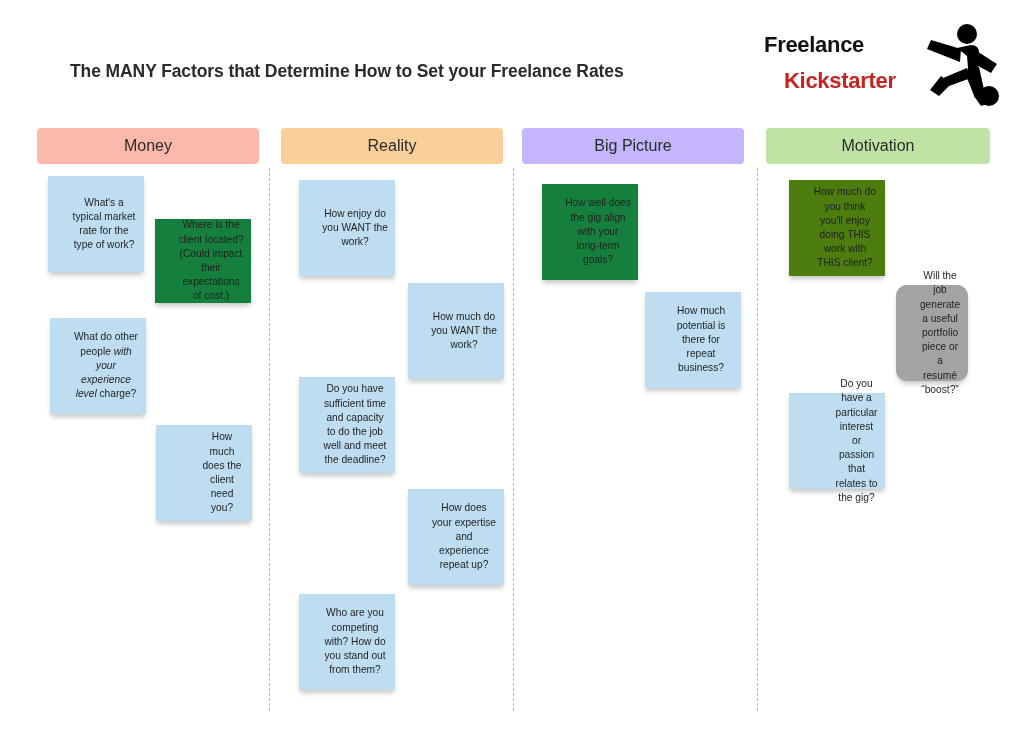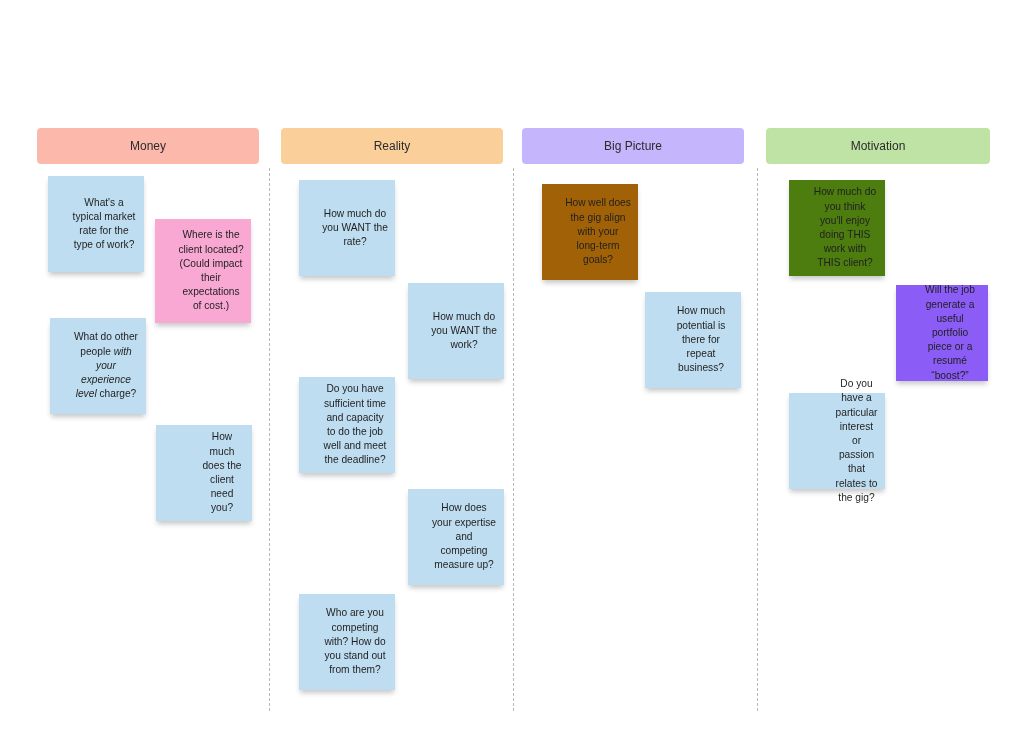--- a/index.html
+++ b/index.html
@@ -66,21 +66,21 @@
   }
 
   
   .column-header {
     position: absolute;
     height: 36px;
     border-radius: 4px;
     display: flex;
     align-items: center;
     justify-content: center;
-    font-size: 12px;
+    font-size: 16px;
     color: #2b2b2b;
   }
   .divider {
     position: absolute;
     top: 168px;
     height: 543px;
     border-left: 1.6px dashed #b9b9b9;
   }
 
   
@@ -99,75 +99,91 @@
     box-shadow: 0 4px 5px -1px rgba(0,0,0,0.22);
   }
   .note span { display: block; margin-left: 16px; }
   .note i { font-style: italic; }
 </style>
 </head>
 <body>
 
 <div id="board">
 
+  <div class="page-title">The MANY Factors that Determine How to Set your Freelance Rates</div>
 
+  <div class="logo">
+    <div class="logo-word-1">Freelance</div>
+    <div class="logo-word-2">Kickstarter</div>
+    <svg class="logo-figure" viewBox="0 0 96 88">
+      <circle cx="62" cy="12" r="10" fill="#000000"></circle>
+      <path d="M52 26 L66 23 Q74 23 74 31 L73 46 L63 46 L62 34 Z" fill="#000000"></path>
+      <path d="M56 27 L26 18 L22 27 L55 40 Z" fill="#000000"></path>
+      <path d="M70 28 L92 42 L86 51 L66 40 Z" fill="#000000"></path>
+      <path d="M63 45 L74 45 L80 72 L70 76 L62 56 Z" fill="#000000"></path>
+      <path d="M62 46 L66 56 L44 64 L38 56 Z" fill="#000000"></path>
+      <path d="M36 54 L46 62 L34 74 L25 68 Z" fill="#000000"></path>
+      <path d="M69 74 L81 70 L88 80 L76 84 Z" fill="#000000"></path>
+      <circle cx="84" cy="74" r="10" fill="#000000"></circle>
+    </svg>
+  </div>
 
   <div id="columns-layer">
       <div class="divider" style="left: 269px;"></div>
       <div class="divider" style="left: 513px;"></div>
       <div class="divider" style="left: 757px;"></div>
       <div class="column-header" style="left: 37px; top: 128px; width: 222px; background: rgb(252, 184, 171);">
         <span>Money</span>
       </div>
       <div class="note" style="left: 48px; top: 176px; width: 96px; height: 96px; background: rgb(191, 221, 240); color: rgb(31, 31, 31);">
         <span>What's a typical market rate for the type of work?</span>
       </div>
-      <div class="note" style="left: 155px; top: 219px; width: 96px; height: 104px; background: #f9a8d4; color: rgb(31, 31, 31);">
+      <div class="note" style="left: 155px; top: 219px; width: 96px; height: 84px; background: #15803d; color: rgb(31, 31, 31);">
         <span>Where is the client located? (Could impact their expectations of cost.)</span>
       </div>
       <div class="note" style="left: 50px; top: 318px; width: 96px; height: 96px; background: rgb(191, 221, 240); color: rgb(31, 31, 31);">
         <span>What do other people <i>with your experience level</i> charge?</span>
       </div>
       <div class="note" style="left: 156px; top: 425px; width: 96px; height: 96px; background: rgb(191, 221, 240); color: rgb(31, 31, 31); padding-left: 27px;">
         <span>How much does the client need you?</span>
       </div>
       <div class="column-header" style="left: 281px; top: 128px; width: 222px; background: rgb(251, 207, 154); justify-content: center;">
         <span>Reality</span>
       </div>
       <div class="note" style="left: 299px; top: 180px; width: 96px; height: 96px; background: rgb(191, 221, 240); color: rgb(31, 31, 31);">
-        <span>How much do you WANT the rate?</span>
+        <span>How enjoy do you WANT the work?</span>
       </div>
       <div class="note" style="left: 408px; top: 283px; width: 96px; height: 96px; background: rgb(191, 221, 240); color: rgb(31, 31, 31);">
         <span>How much do you WANT the work?</span>
       </div>
       <div class="note" style="left: 299px; top: 377px; width: 96px; height: 96px; background: rgb(191, 221, 240); color: rgb(31, 31, 31);">
         <span>Do you have sufficient time and capacity to do the job well and meet the deadline?</span>
       </div>
       <div class="note" style="left: 408px; top: 489px; width: 96px; height: 96px; background: rgb(191, 221, 240); color: rgb(31, 31, 31);">
-        <span>How does your expertise and competing measure up?</span>
+        <span>How does your expertise and experience repeat up?</span>
       </div>
       <div class="note" style="left: 299px; top: 594px; width: 96px; height: 96px; background: rgb(191, 221, 240); color: rgb(31, 31, 31);">
         <span>Who are you competing with? How do you stand out from them?</span>
       </div>
       <div class="column-header" style="left: 522px; top: 128px; width: 222px; background: #c4b5fd;">
         <span>Big Picture</span>
       </div>
-      <div class="note" style="left: 542px; top: 184px; width: 96px; height: 96px; background: #a16207; color: rgb(31, 31, 31);">
+      <div class="note" style="left: 542px; top: 184px; width: 96px; height: 96px; background: #15803d; color: rgb(31, 31, 31);">
         <span>How well does the gig align with your long-term goals?</span>
       </div>
       <div class="note" style="left: 645px; top: 292px; width: 96px; height: 96px; background: rgb(191, 221, 240); color: rgb(31, 31, 31);">
         <span>How much potential is there for repeat business?</span>
       </div>
       <div class="column-header" style="left: 766px; top: 128px; width: 224px; background: rgb(191, 227, 164); text-align: right;">
         <span>Motivation</span>
       </div>
       <div class="note" style="left: 789px; top: 180px; width: 96px; height: 96px; background: #4d7c0f; color: rgb(31, 31, 31);">
         <span>How much do you think you'll enjoy doing THIS work with THIS client?</span>
       </div>
-      <div class="note" style="left: 896px; top: 285px; width: 92px; height: 96px; background: #8b5cf6; color: rgb(31, 31, 31);">
+      <div class="note" style="left: 896px; top: 285px; width: 72px; height: 96px; background: #a3a3a3; color: rgb(31, 31, 31); border-radius: 11px;">
         <span>Will the job generate a useful portfolio piece or a resumé “boost?”</span>
       </div>
       <div class="note" style="left: 789px; top: 393px; width: 96px; height: 96px; background: rgb(191, 221, 240); color: rgb(31, 31, 31); padding-left: 30px;">
         <span>Do you have a particular interest or passion that relates to the gig?</span>
       </div>
     </div>
 
 </div>
 
 </body></html>

